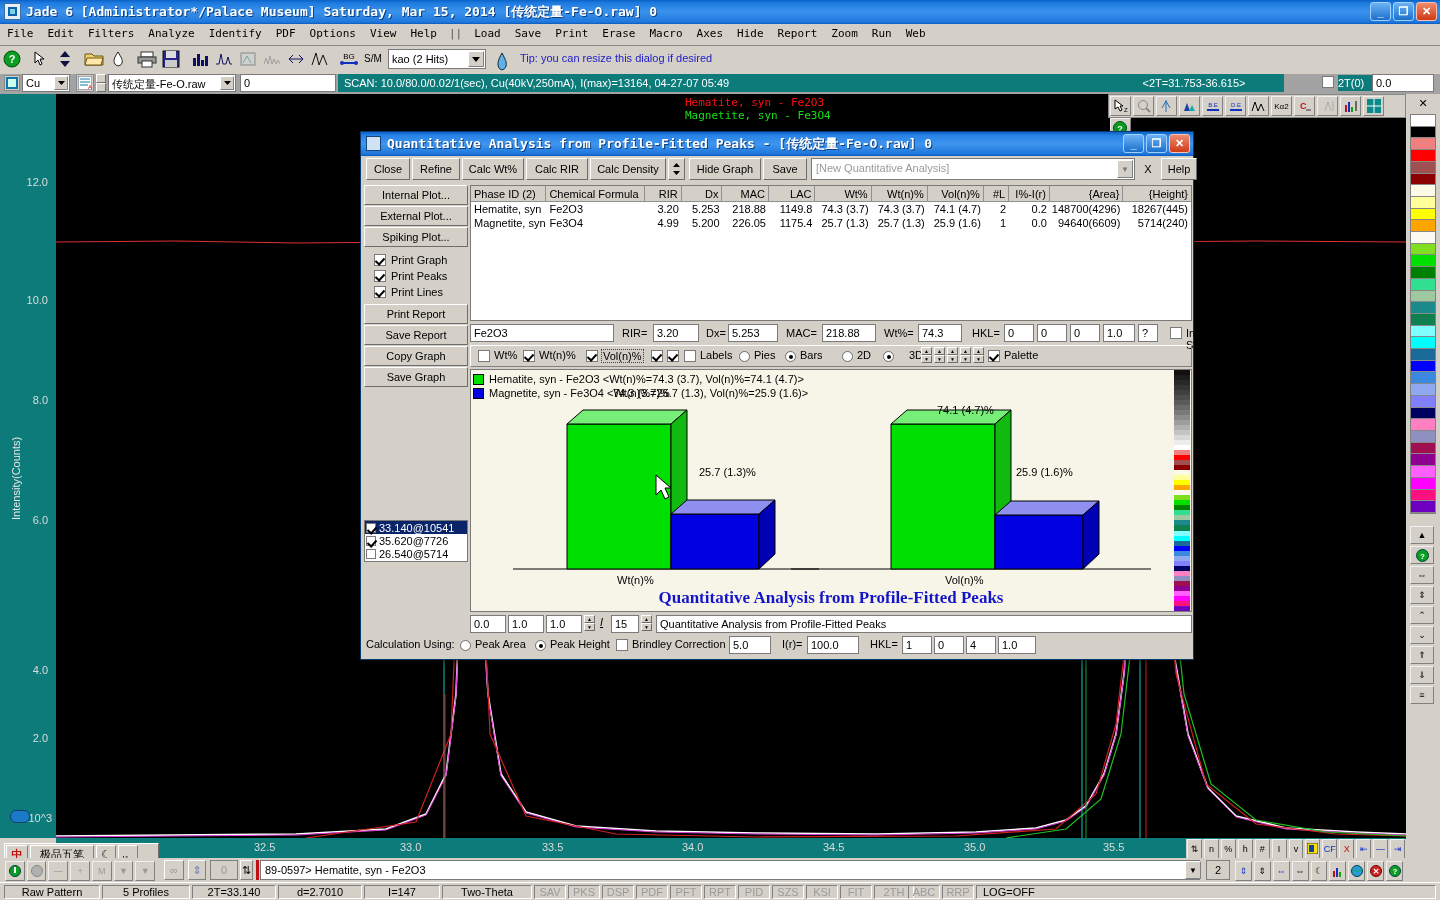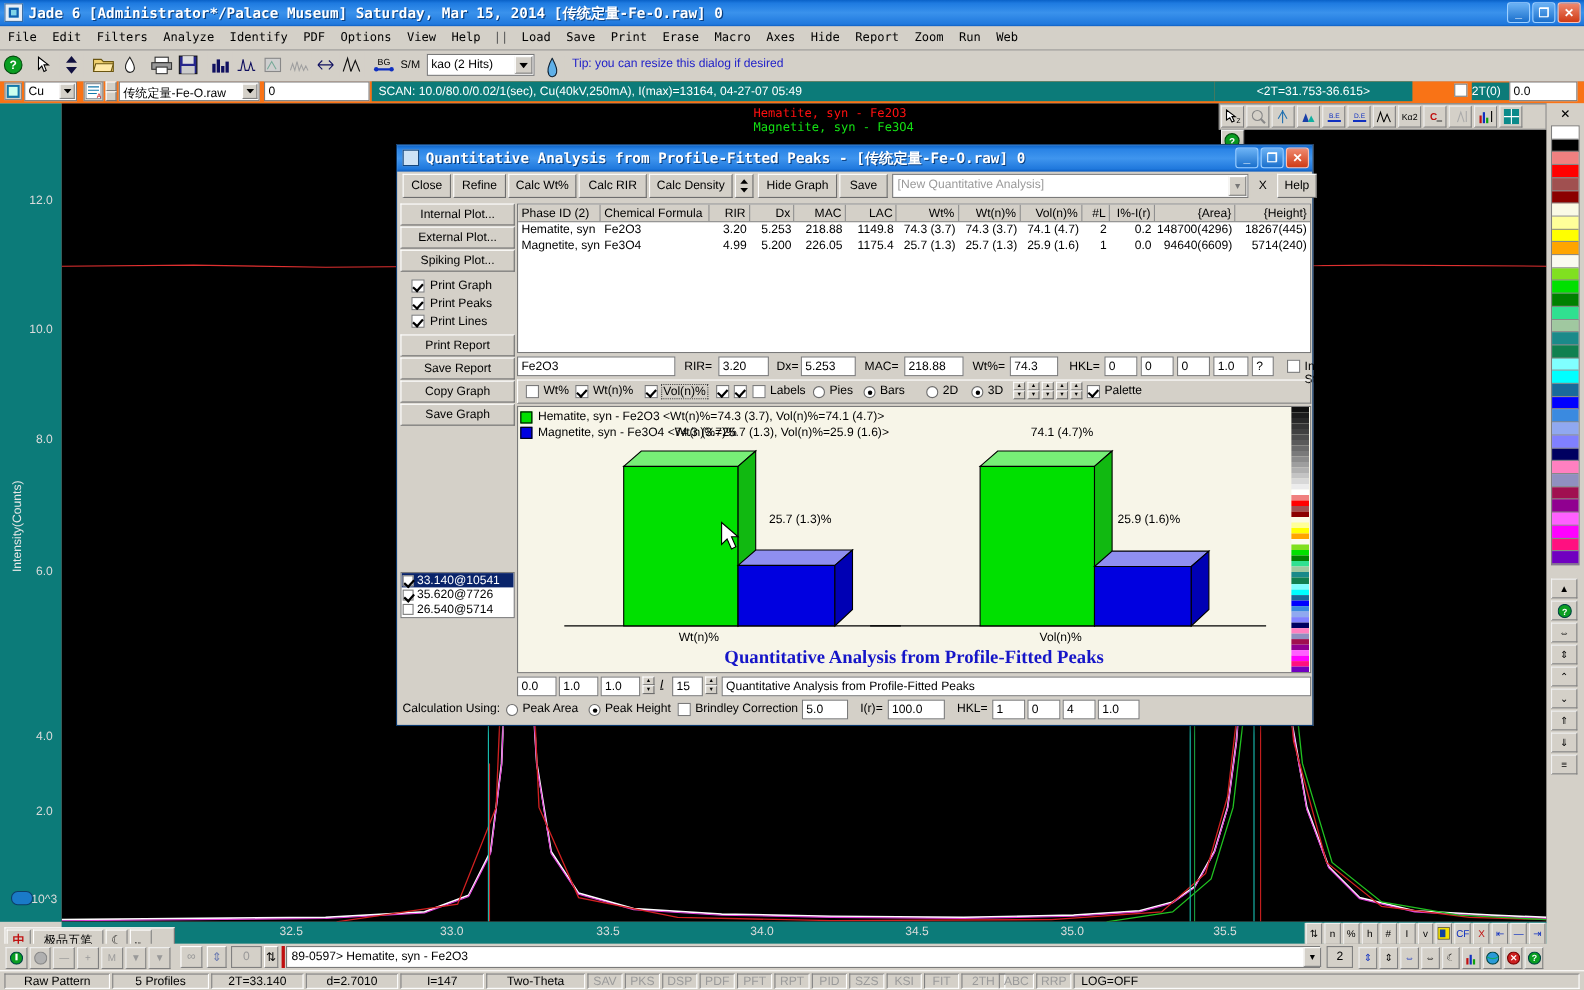--- a/index.html
+++ b/index.html
@@ -56,21 +56,21 @@
   .tbtn svg{display:block;}
   .tbsep{float:left;width:5px;height:22px;}
   .tip{position:absolute;left:520px;top:6px;color:#2020c8;font-size:11px;}
   #combo1{position:absolute;left:388px;top:3px;width:98px;height:20px;background:#fff;
     border:1px solid #7a7a7a;box-sizing:border-box;}
   #combo1 .txt{position:absolute;left:3px;top:3px;font-size:11px;color:#000;}
   #combo1 .arw{position:absolute;right:1px;top:1px;width:16px;height:16px;background:#d4d0c8;
     border:1px solid #fff;border-right-color:#808080;border-bottom-color:#808080;box-sizing:border-box;
     display:flex;align-items:center;justify-content:center;}
   
-  #toolbar2{left:0;top:74px;width:1440px;height:20px;background:#f97316;}
+  #toolbar2{left:0;top:74px;width:1440px;height:20px;background:#a3a3a3;}
   .mini{position:absolute;height:18px;box-sizing:border-box;}
   .field{background:#fff;border:1px solid #7a7a7a;box-sizing:border-box;}
   .field .t{position:absolute;left:3px;top:2px;font-size:11px;}
   .tealbar{position:absolute;background:#0c7b79;color:#fff;font-size:11px;}
   
   #plotarea{left:56px;top:94px;width:1350px;height:744px;background:#000;overflow:hidden;}
   #yaxis{left:0;top:94px;width:56px;height:744px;background:#0c7b79;}
   #xaxis{left:56px;top:838px;width:1350px;height:20px;background:#0c7b79;}
   .axlab{position:absolute;color:#dcdcdc;font-size:11px;}
   #ylabel{position:absolute;color:#e8e8e8;font-size:11px;left:-24px;top:380px;width:80px;
@@ -747,21 +747,21 @@
     <span class="cbx on" style="position:absolute;left:196px;top:4px"></span>
     <span class="cbx" style="position:absolute;left:213px;top:4px"></span>
     <div class="lbl" style="left:229px;top:3px">Labels</div>
     <span class="rad" style="position:absolute;left:268px;top:5px"></span>
     <div class="lbl" style="left:283px;top:3px">Pies</div>
     <span class="rad on" style="position:absolute;left:314px;top:5px"></span>
     <div class="lbl" style="left:329px;top:3px">Bars</div>
     <span class="rad" style="position:absolute;left:371px;top:5px"></span>
     <div class="lbl" style="left:386px;top:3px">2D</div>
     <span class="rad on" style="position:absolute;left:412px;top:5px"></span>
-    <div class="lbl" style="left:427px;top:3px">3D</div>
+    <div class="lbl" style="left:438px;top:3px">3D</div>
     <div style="position:absolute;left:450px;top:1px;display:flex;gap:2px">
       <div class="spin" style="position:relative;top:0">
           <div>▲</div>
           <div>▼</div>
         </div>
       <div class="spin" style="position:relative;top:0">
           <div>▲</div>
           <div>▼</div>
         </div>
       <div class="spin" style="position:relative;top:0">
@@ -813,21 +813,21 @@
 
       <polygon points="524,113 612,113 612,167 524,167" fill="#0000e0" stroke="#000" stroke-width="1"></polygon>
       <polygon points="524,113 540,99 628,99 612,113" fill="#8f8ff0" stroke="#000" stroke-width="1"></polygon>
       <polygon points="612,113 628,99 628,152 612,167" fill="#0000b4" stroke="#000" stroke-width="1"></polygon>
 
       <path d="M185 73 L185 93 L190 88 L194 97 L198 95 L194 86 L200 86 Z" fill="#fff" stroke="#000" stroke-width="1"></path>
     </svg>
 
     <div class="barlabel" style="left:142px;top:17px">74.3 (3.7)%</div>
     <div class="barlabel" style="left:228px;top:96px">25.7 (1.3)%</div>
-    <div class="barlabel" style="left:466px;top:17px">74.1 (4.7)%</div>
+    <div class="barlabel" style="left:466px;top:34px">74.1 (4.7)%</div>
     <div class="barlabel" style="left:545px;top:96px">25.9 (1.6)%</div>
 
     <div class="grplabel" style="left:146px;top:204px">Wt(n)%</div>
     <div class="grplabel" style="left:474px;top:204px">Vol(n)%</div>
 
     <div id="charttitle">Quantitative Analysis from Profile-Fitted Peaks</div>
     <div id="dpal">
         <div style="height: 5.02083px; background: rgb(16, 16, 16); box-sizing: border-box;"></div>
         <div style="height: 5.02083px; background: rgb(28, 28, 28); box-sizing: border-box;"></div>
         <div style="height: 5.02083px; background: rgb(40, 40, 40); box-sizing: border-box;"></div>

